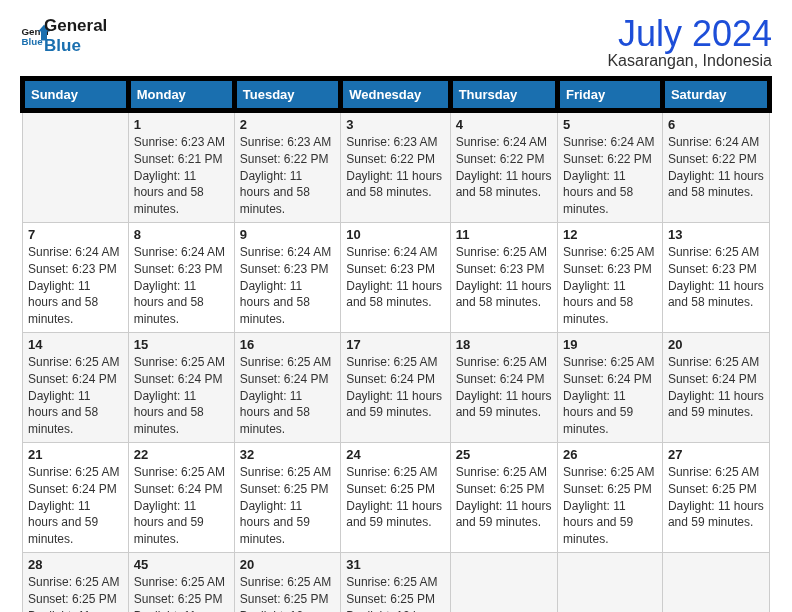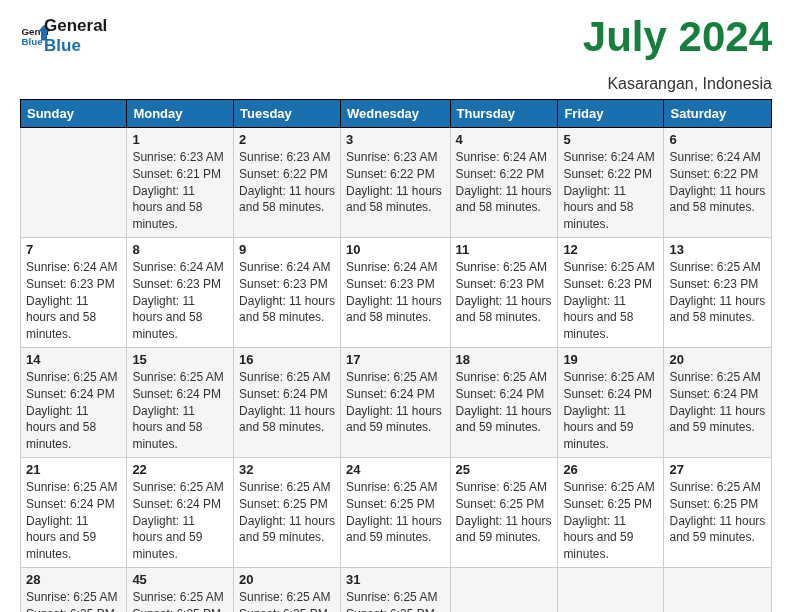--- a/index.html
+++ b/index.html
@@ -22,43 +22,43 @@
       gap: 4px;
     }
     .logo-icon {
       width: 30px;
       height: 30px;
     }
     .title-block {
       text-align: right;
     }
     .month-title {
-      font-size: 42px;
-      font-weight: bold;
-      color: #15803d;
+      font-size: 36px;
+      font-weight: normal;
+      color: #1d4ed8;
       line-height: 1;
     }
     .location-title {
       font-size: 16px;
       color: #333;
-      margin-top: 17px;
+      margin-top: 0;
     }
     table {
       width: 100%;
       border-collapse: collapse;
       font-size: 11px;
     }
     thead tr th {
       background-color: #1a6faf;
       color: #fff;
       text-align: left;
       padding: 6px 6px;
       font-size: 13px;
       font-weight: bold;
-      border: 1px solid #000000;
+      border: 5px solid #000000;
     }
     tbody tr td {
       border: 1px solid #ccc;
       vertical-align: top;
       padding: 4px 5px;
       width: 113px;
       min-height: 80px;
       height: 88px;
     }
     tbody tr:nth-child(odd) td {

